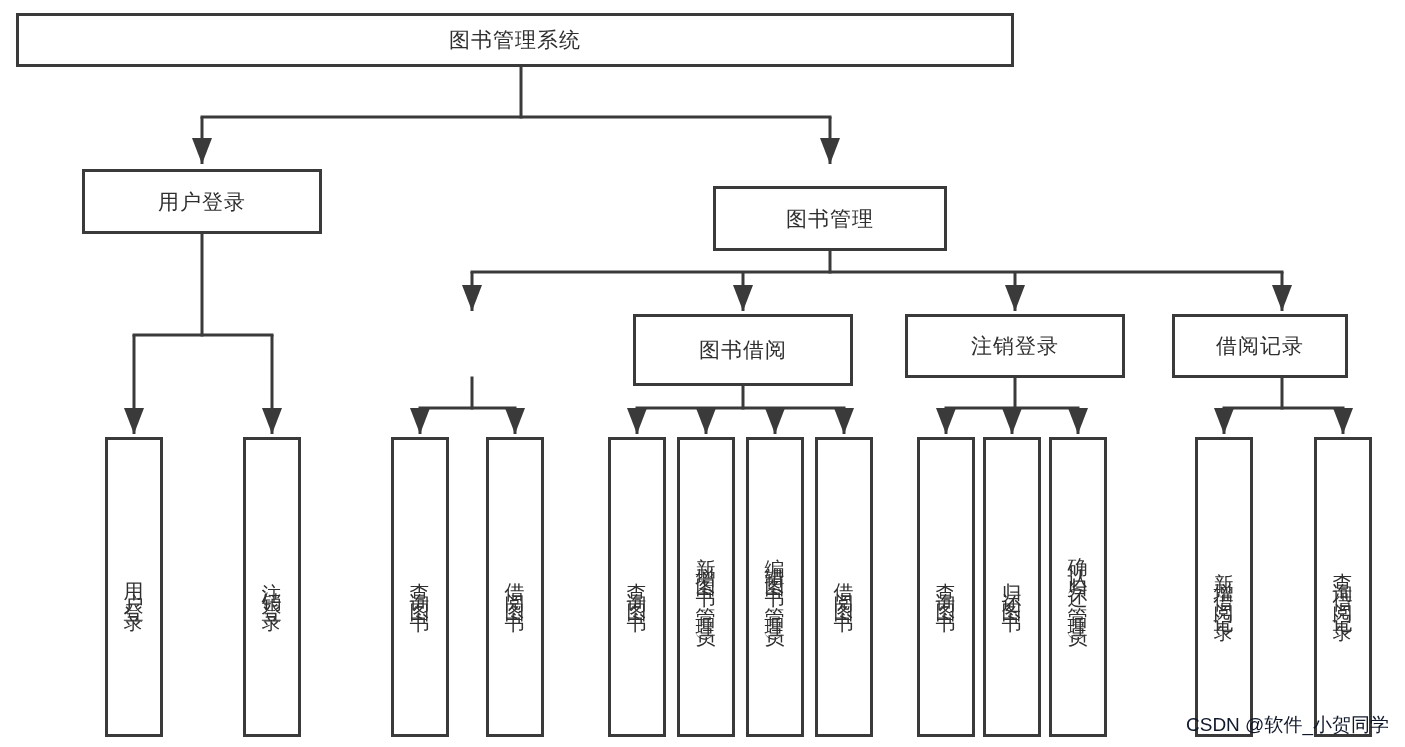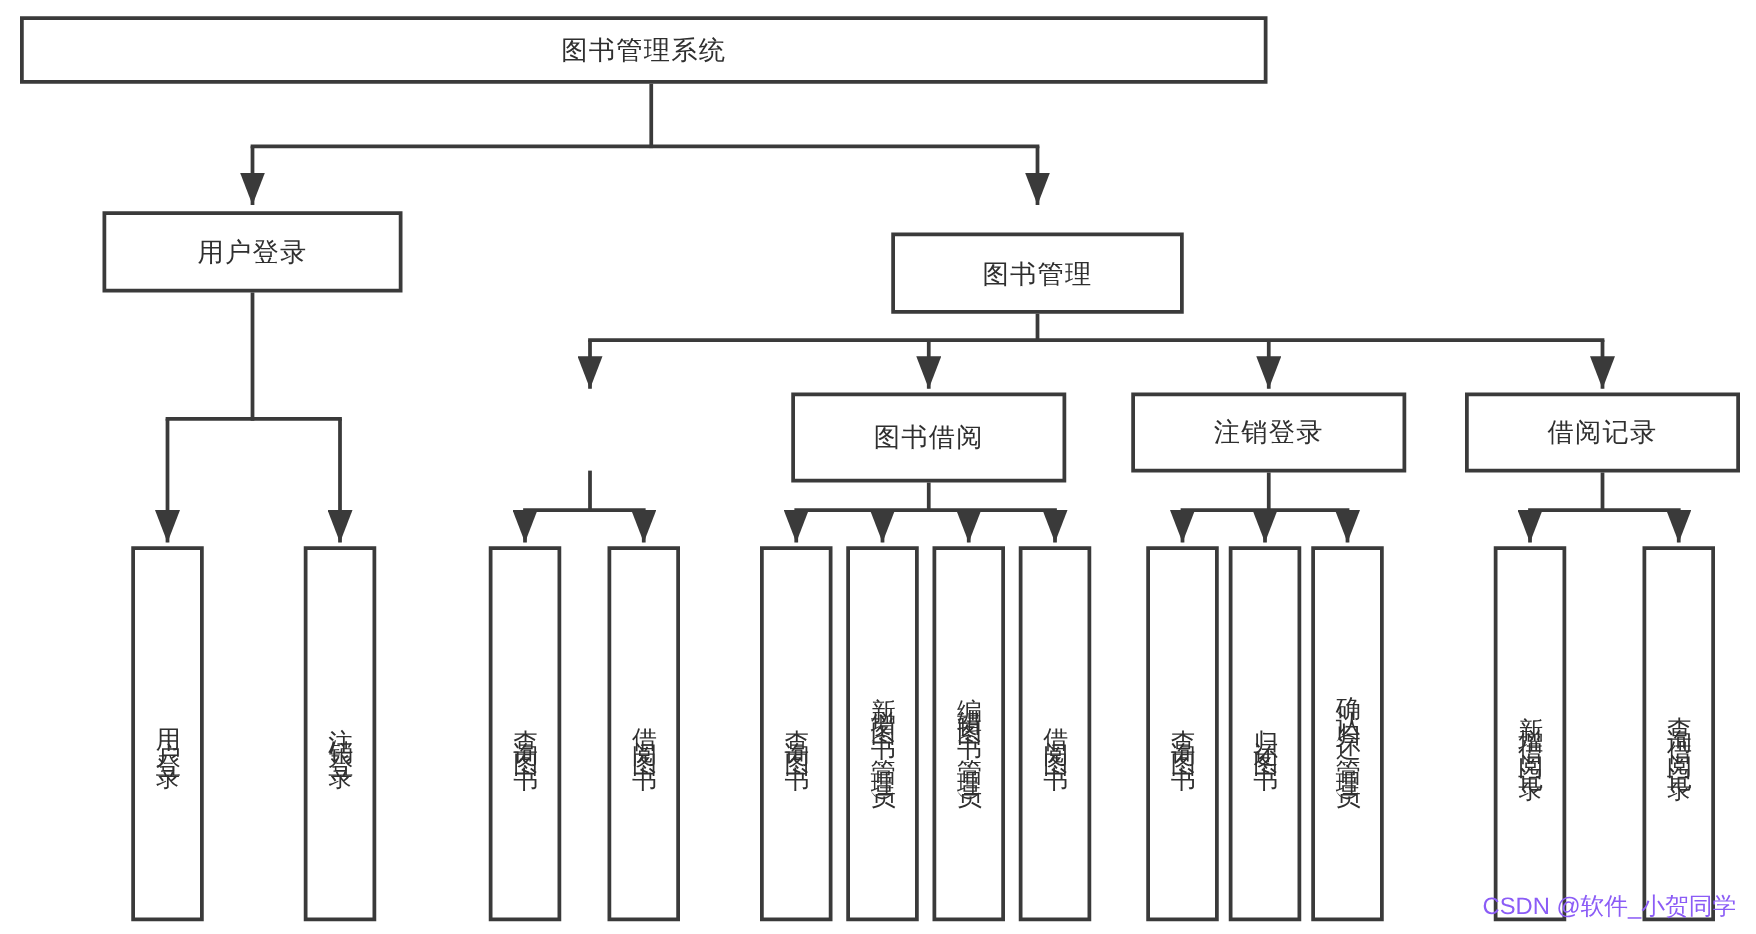--- a/index.html
+++ b/index.html
@@ -25,21 +25,21 @@
     writing-mode:vertical-rl;
     text-orientation:upright;
     letter-spacing:10px;
     line-height:1;
     white-space:nowrap;
   }
   .watermark{
     position:absolute;
     left:1186px;top:712px;
     font-size:19px;
-    color:#8b5cf6;
+    color:#0f172a;
     white-space:nowrap;
     z-index:5;
   }
 </style>
 </head>
 <body>
 
 <div id="canvas">
 
   <svg id="wires" viewBox="0 0 1405 747" xmlns="http://www.w3.org/2000/svg">
@@ -102,21 +102,21 @@
   <div class="box hbox" style="left:713px;top:186px;width:234px;height:65px">
     <span>图书管理</span>
   </div>
 
   <div class="box hbox" style="left:633px;top:314px;width:220px;height:72px">
     <span>图书借阅</span>
   </div>
   <div class="box hbox" style="left:905px;top:314px;width:220px;height:64px">
     <span>注销登录</span>
   </div>
-  <div class="box hbox" style="left:1172px;top:314px;width:220px;height:64px">
+  <div class="box hbox" style="left:1172px;top:314px;width:176px;height:64px">
     <span>借阅记录</span>
   </div>
 
   <div class="box vbox" style="left:105px;top:437px;width:58px;height:300px">
     <span>用户登录</span>
   </div>
   <div class="box vbox" style="left:243px;top:437px;width:58px;height:300px">
     <span>注销登录</span>
   </div>
 

